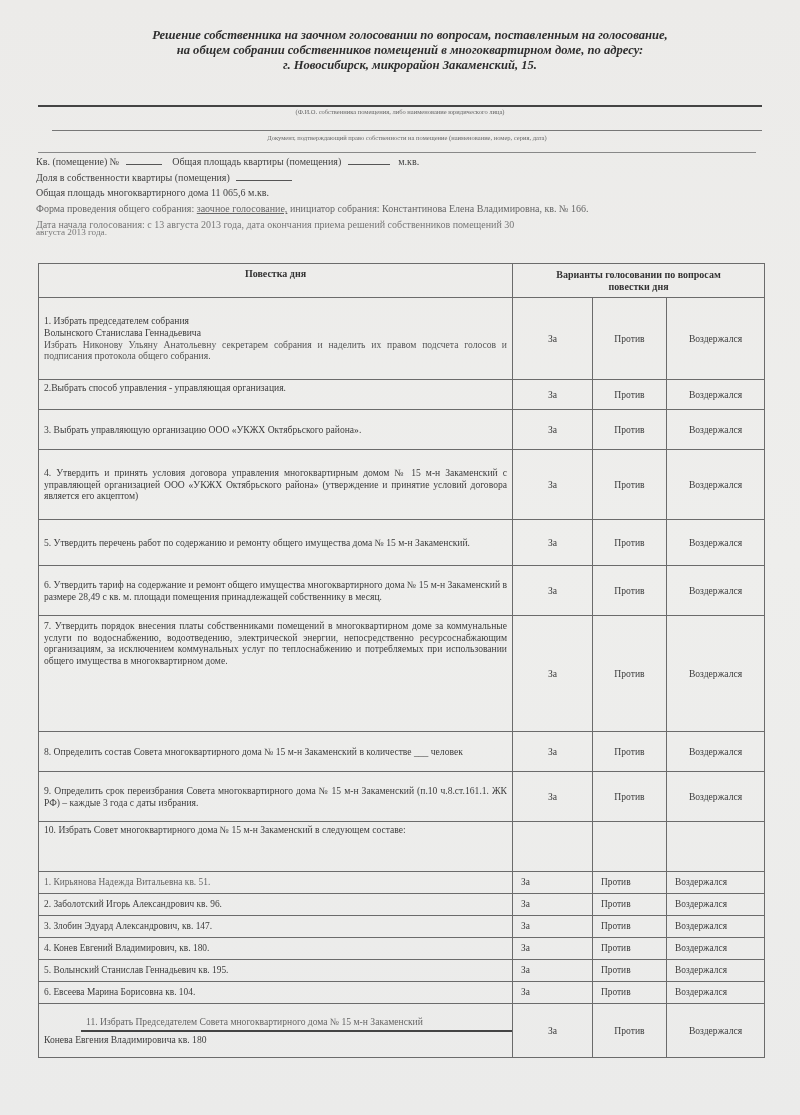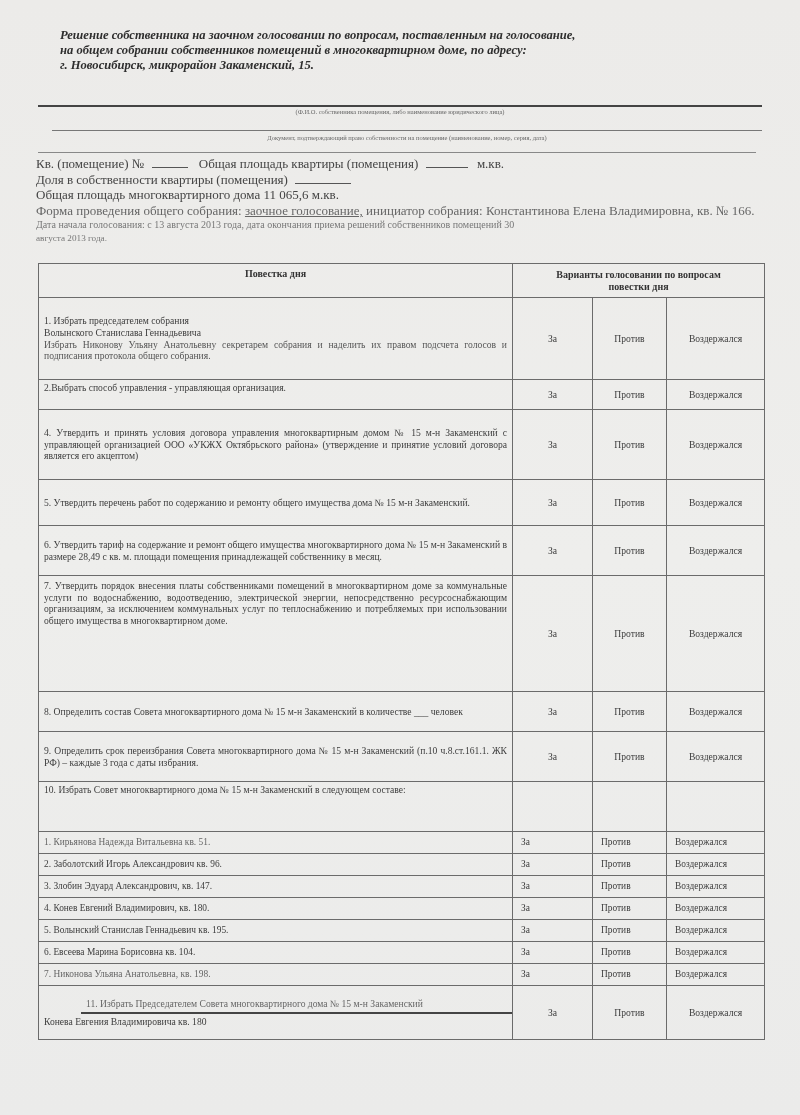--- a/index.html
+++ b/index.html
@@ -9,29 +9,29 @@
     font-family: "Liberation Serif", "DejaVu Serif", serif;
     color: #3a3a3a;
     position: relative;
   }
   .page {
     position: absolute; left: 0; top: 0; width: 800px; height: 1115px;
     background: linear-gradient(180deg, #ecebe9 0%, #eeeeec 50%, #ebebea 100%);
   }
   .title {
     position: absolute; left: 60px; top: 28px; width: 700px;
-    text-align: left; font-style: italic; font-weight: bold;
+    text-align: center; font-style: italic; font-weight: bold;
     font-size: 12.6px; line-height: 15px; color: #2e2e2e;
   }
   .title div { white-space: nowrap; }
   .line { position: absolute; background: #555; height: 1px; }
   .caption {
     position: absolute; text-align: center; font-size: 6.5px; color: #666; white-space: nowrap;
   }
-  .info { position: absolute; left: 36px; font-size: 13px; color: #444; white-space: nowrap; }
+  .info { position: absolute; left: 36px; font-size: 10px; color: #444; white-space: nowrap; }
   .info.light { color: #777; }
   .info u { text-decoration: underline; }
   .blank { display: inline-block; border-bottom: 1px solid #555; height: 8px; vertical-align: baseline; }
 
   table.agenda {
     position: absolute; left: 38px; top: 263px; width: 726px;
     border-collapse: collapse; table-layout: fixed;
     font-size: 9.6px; color: #3d3d3d;
   }
   table.agenda td, table.agenda th {
@@ -75,21 +75,21 @@
   </div>
   <div class="info" style="top:172px;">
     <span>Доля в собственности квартиры (помещения)</span>
     <span class="blank" style="width:56px; margin-left:4px;"></span>
   </div>
   <div class="info" style="top:187px;">Общая площадь многоквартирного дома  11 065,6  м.кв.</div>
   <div class="info light" style="top:203px; color:#666;">
     <span>Форма проведения общего собрания: </span><u>заочное голосование,</u><span> инициатор собрания: Константинова Елена Владимировна, кв. № 166.</span>
   </div>
   <div class="info light" style="top:219px; font-size:10px;">Дата начала голосования: с 13 августа 2013 года, дата окончания приема решений собственников помещений 30</div>
-  <div class="info light" style="top:233px; font-size:9.2px;">августа 2013 года.</div>
+  <div class="info light" style="top:227px; font-size:9.2px;">августа 2013 года.</div>
 
   <table class="agenda">
     <colgroup>
       <col style="width:474px">
       <col style="width:80px">
       <col style="width:74px">
       <col style="width:98px">
     </colgroup>
     <tbody>
         <tr style="height:34px;">
@@ -108,20 +108,26 @@
       <td class="v">Воздержался</td>
     </tr>
 
     <tr style="height:30px;padding-left:24px;">
       <td class="q" style="vertical-align:top;">2.Выбрать способ управления - управляющая организация.</td>
       <td class="v">За</td>
       <td class="v">Против</td>
       <td class="v">Воздержался</td>
     </tr>
 
+    <tr style="height:40px;">
+      <td class="q">3. Выбрать управляющую организацию ООО «УКЖХ Октябрьского района».</td>
+      <td class="v">За</td>
+      <td class="v">Против</td>
+      <td class="v">Воздержался</td>
+    </tr>
 
     <tr style="height:70px;">
       <td class="q">4. Утвердить и принять  условия договора управления многоквартирным домом № 15 м-н Закаменский с управляющей организацией ООО «УКЖХ Октябрьского района» (утверждение и принятие условий договора является его акцептом)</td>
       <td class="v">За</td>
       <td class="v">Против</td>
       <td class="v">Воздержался</td>
     </tr>
 
     <tr style="height:46px;">
       <td class="q">5. Утвердить перечень работ по содержанию и ремонту общего имущества дома № 15 м-н Закаменский.</td>
@@ -194,26 +200,20 @@
       <td class="v">За</td>
       <td class="v">Против</td>
       <td class="v">Воздержался</td>
     </tr>
     <tr class="cand" style="height:22px;">
       <td>6. Евсеева Марина Борисовна   кв. 104.</td>
       <td class="v">За</td>
       <td class="v">Против</td>
       <td class="v">Воздержался</td>
     </tr>
-    <tr class="cand" style="height:22px;">
-      <td style="color:#666;">7. Никонова Ульяна Анатольевна, кв. 198.</td>
-      <td class="v">За</td>
-      <td class="v">Против</td>
-      <td class="v">Воздержался</td>
-    </tr>
 
     <tr style="height:54px;">
       <td class="q split">
         <div class="splittop" style="color:#666;">11. Избрать Председателем Совета многоквартирного дома № 15 м-н Закаменский</div>
         <div class="splitbot">Конева Евгения Владимировича кв. 180</div>
       </td>
       <td class="v">За</td>
       <td class="v">Против</td>
       <td class="v">Воздержался</td>
     </tr>

